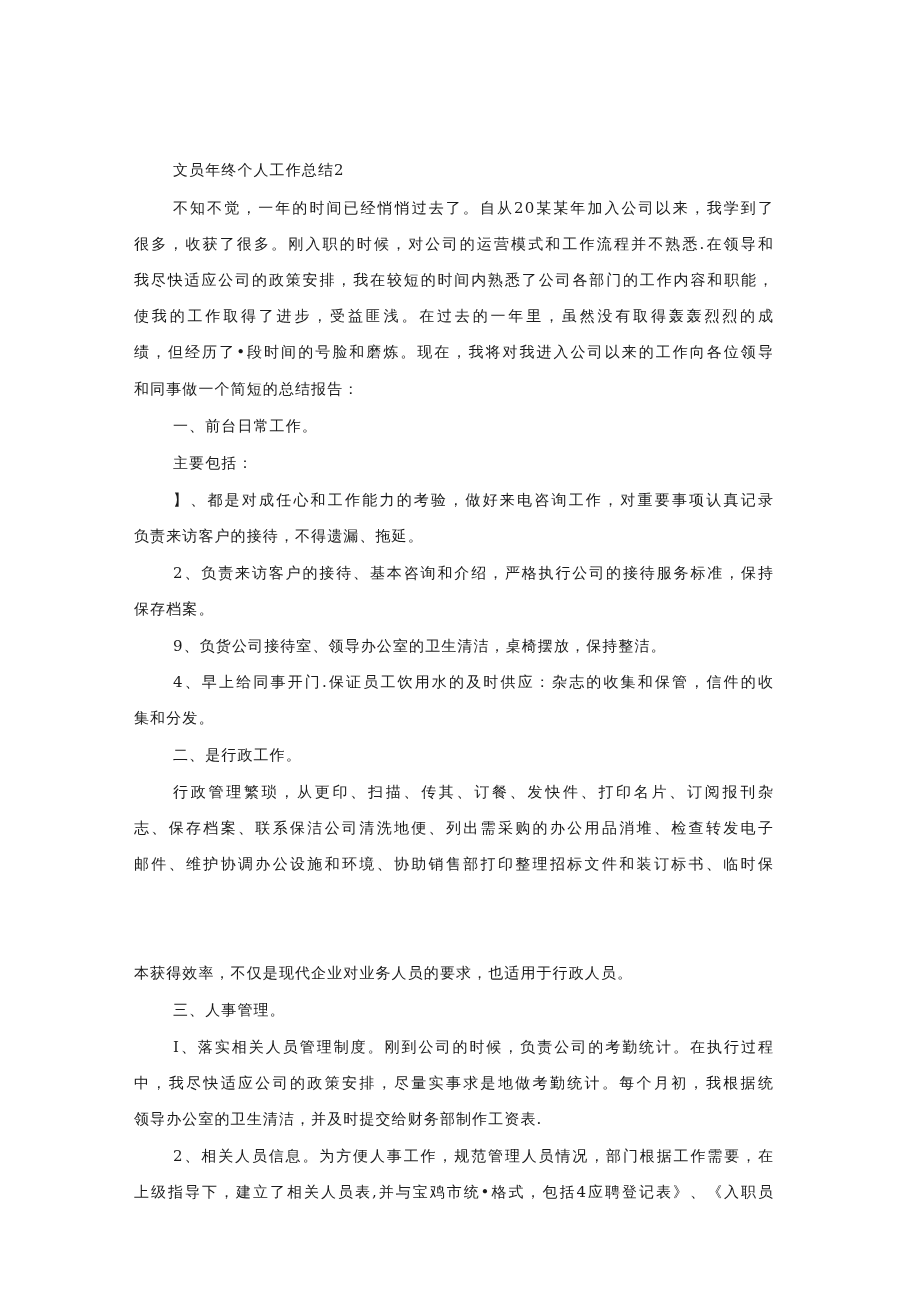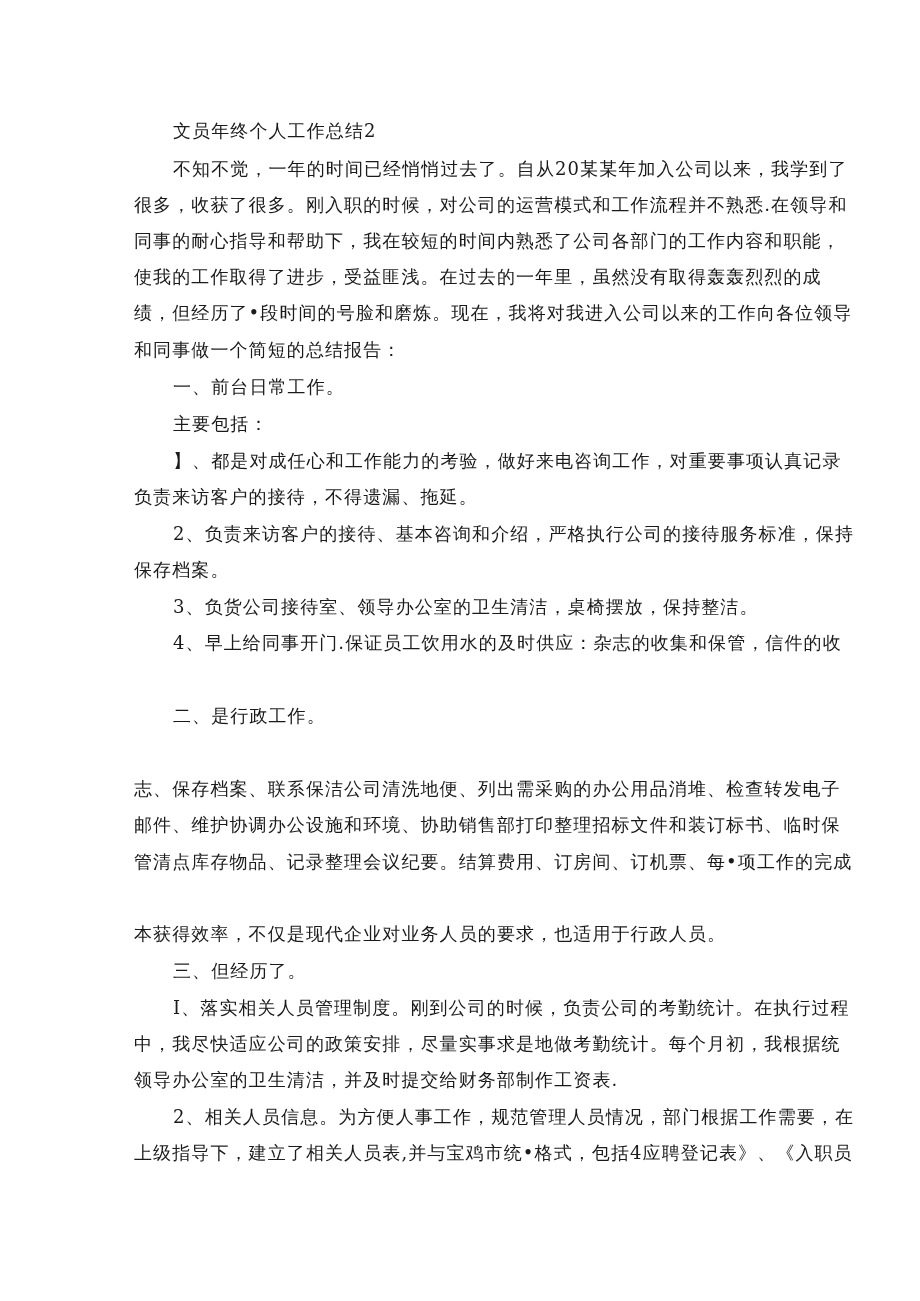--- a/index.html
+++ b/index.html
@@ -1,51 +1,52 @@
 <!DOCTYPE html>
 <html><head>
 <meta charset="utf-8">
 <style>
   html, body { margin: 0; padding: 0; background: #ffffff; }
   body { width: 920px; height: 1301px; position: relative; overflow: hidden;
          font-family: "DejaVu Serif", "Liberation Serif", serif; color: #1a1a1a; }
   .page { position: absolute; left: 0; top: 0; width: 920px; height: 1301px; background: #fff; }
-  .ln { position: absolute; left: 134px; width: 640px; font-size: 18px; line-height: 20px;
-        white-space: nowrap; letter-spacing: 1.1px; }
+  .ln { position: absolute; left: 134px; width: 640px; font-size: 15px; line-height: 20px;
+        white-space: nowrap; letter-spacing: 1.1px; margin-top: 39px; }
   .ind { left: 173px; width: 601px; }
   .just { text-align: justify; text-align-last: justify; }
 </style>
 </head>
 <body>
 
 <div class="page">
   <div class="ln ind" style="top:121px">文员年终个人工作总结2</div>
 
   <div class="ln ind just" style="top:159px">不知不觉，一年的时间已经悄悄过去了。自从20某某年加入公司以来，我学到了</div>
   <div class="ln just" style="top:195px">很多，收获了很多。刚入职的时候，对公司的运营模式和工作流程并不熟悉.在领导和</div>
-  <div class="ln just" style="top:231px">同事的耐心指导和帮助下，我在较短的时间内熟悉了公司各部门的工作内容和职能，</div>
+  <div class="ln just" style="top:231px">我尽快适应公司的政策安排，我在较短的时间内熟悉了公司各部门的工作内容和职能，</div>
   <div class="ln just" style="top:267px">使我的工作取得了进步，受益匪浅。在过去的一年里，虽然没有取得轰轰烈烈的成</div>
   <div class="ln just" style="top:303px">绩，但经历了•段时间的号脸和磨炼。现在，我将对我进入公司以来的工作向各位领导</div>
   <div class="ln" style="top:340px">和同事做一个简短的总结报告：</div>
 
   <div class="ln ind" style="top:377px">一、前台日常工作。</div>
   <div class="ln ind" style="top:414px">主要包括：</div>
 
   <div class="ln ind just" style="top:451px">】、都是对成任心和工作能力的考验，做好来电咨询工作，对重要事项认真记录</div>
   <div class="ln" style="top:487px">负责来访客户的接待，不得遗漏、拖延。</div>
   <div class="ln ind just" style="top:524px">2、负责来访客户的接待、基本咨询和介绍，严格执行公司的接待服务标准，保持</div>
   <div class="ln" style="top:560px">保存档案。</div>
-  <div class="ln ind" style="top:597px">3、负货公司接待室、领导办公室的卫生清洁，桌椅摆放，保持整洁。</div>
+  <div class="ln ind" style="top:597px">9、负货公司接待室、领导办公室的卫生清洁，桌椅摆放，保持整洁。</div>
   <div class="ln ind just" style="top:633px">4、早上给同事开门.保证员工饮用水的及时供应：杂志的收集和保管，信件的收</div>
+  <div class="ln" style="top:669px">集和分发。</div>
 
   <div class="ln ind" style="top:706px">二、是行政工作。</div>
+  <div class="ln ind just" style="top:743px">行政管理繁琐，从更印、扫描、传其、订餐、发快件、打印名片、订阅报刊杂</div>
   <div class="ln just" style="top:779px">志、保存档案、联系保洁公司清洗地便、列出需采购的办公用品消堆、检查转发电子</div>
   <div class="ln just" style="top:815px">邮件、维护协调办公设施和环境、协助销售部打印整理招标文件和装订标书、临时保</div>
-  <div class="ln just" style="top:852px">管清点库存物品、记录整理会议纪要。结算费用、订房间、订机票、每•项工作的完成</div>
   <div class="ln" style="top:924px">本获得效率，不仅是现代企业对业务人员的要求，也适用于行政人员。</div>
 
-  <div class="ln ind" style="top:961px">三、但经历了。</div>
+  <div class="ln ind" style="top:961px">三、人事管理。</div>
   <div class="ln ind just" style="top:998px">I、落实相关人员管理制度。刚到公司的时候，负责公司的考勤统计。在执行过程</div>
   <div class="ln just" style="top:1034px">中，我尽快适应公司的政策安排，尽量实事求是地做考勤统计。每个月初，我根据统</div>
   <div class="ln" style="top:1070px">领导办公室的卫生清洁，并及时提交给财务部制作工资表.</div>
   <div class="ln ind just" style="top:1107px">2、相关人员信息。为方便人事工作，规范管理人员情况，部门根据工作需要，在</div>
   <div class="ln just" style="top:1143px">上级指导下，建立了相关人员表,并与宝鸡市统•格式，包括4应聘登记表》、《入职员</div>
 </div>
 
 </body></html>

